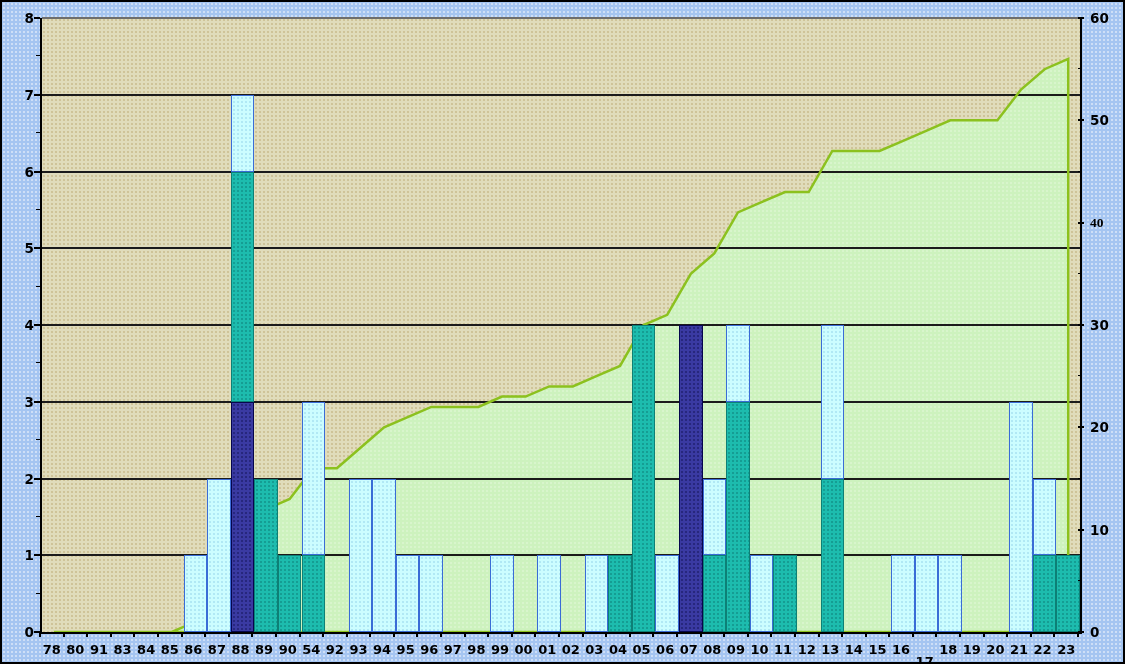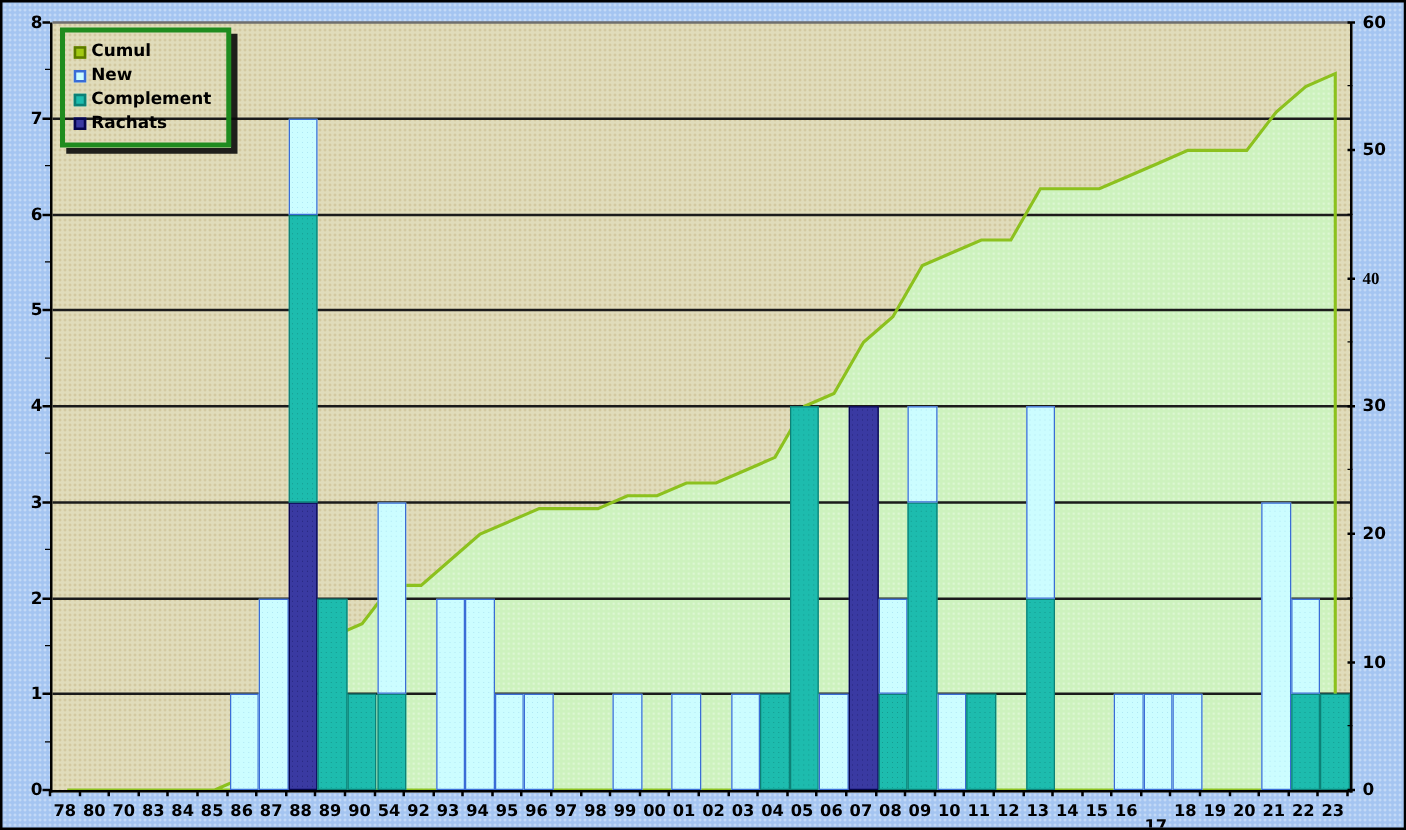--- a/index.html
+++ b/index.html
@@ -115,21 +115,21 @@
       <div class="ylab right" style="left: 1088px; top: 519.667px;">10</div>
       <div class="ylab right" style="left: 1088px; top: 417.333px;">20</div>
       <div class="ylab right" style="left: 1088px; top: 315px;">30</div>
       <div class="ylab right" style="left: 1088px; top: 212.667px; font-family: Liberation Serif, serif;">40</div>
       <div class="ylab right" style="left: 1088px; top: 110.333px;">50</div>
       <div class="ylab right" style="left: 1088px; top: 8px;">60</div>
     </div>
   <div id="xaxis">
       <div class="xlab" style="left: 38px; width: 23.59px; top: 640px;">78</div>
       <div class="xlab" style="left: 61.59px; width: 23.59px; top: 640px;">80</div>
-      <div class="xlab" style="left: 85.18px; width: 23.59px; top: 640px;">70</div>
+      <div class="xlab" style="left: 85.18px; width: 23.59px; top: 640px;">91</div>
       <div class="xlab" style="left: 108.77px; width: 23.59px; top: 640px;">83</div>
       <div class="xlab" style="left: 132.36px; width: 23.59px; top: 640px;">84</div>
       <div class="xlab" style="left: 155.95px; width: 23.59px; top: 640px;">85</div>
       <div class="xlab" style="left: 179.55px; width: 23.59px; top: 640px;">86</div>
       <div class="xlab" style="left: 203.14px; width: 23.59px; top: 640px;">87</div>
       <div class="xlab" style="left: 226.73px; width: 23.59px; top: 640px;">88</div>
       <div class="xlab" style="left: 250.32px; width: 23.59px; top: 640px;">89</div>
       <div class="xlab" style="left: 273.91px; width: 23.59px; top: 640px;">90</div>
       <div class="xlab" style="left: 297.5px; width: 23.59px; top: 640px;">54</div>
       <div class="xlab" style="left: 321.09px; width: 23.59px; top: 640px;">92</div>
@@ -157,38 +157,20 @@
       <div class="xlab" style="left: 840.09px; width: 23.59px; top: 640px;">14</div>
       <div class="xlab" style="left: 863.68px; width: 23.59px; top: 640px;">15</div>
       <div class="xlab" style="left: 887.27px; width: 23.59px; top: 640px;">16</div>
       <div class="xlab" style="left: 910.86px; width: 23.59px; top: 640px; margin-top: 12px;">17</div>
       <div class="xlab" style="left: 934.45px; width: 23.59px; top: 640px;">18</div>
       <div class="xlab" style="left: 958.05px; width: 23.59px; top: 640px;">19</div>
       <div class="xlab" style="left: 981.64px; width: 23.59px; top: 640px;">20</div>
       <div class="xlab" style="left: 1005.23px; width: 23.59px; top: 640px;">21</div>
       <div class="xlab" style="left: 1028.82px; width: 23.59px; top: 640px;">22</div>
       <div class="xlab" style="left: 1052.41px; width: 23.59px; top: 640px;">23</div>
-    </div>
-  <div id="legend">
-      <div class="legend-row">
-        <div class="legend-marker" style="background: rgb(162, 201, 19); border-color: rgb(93, 122, 0);"></div>
-        <div class="legend-label">Cumul</div>
-      </div>
-      <div class="legend-row">
-        <div class="legend-marker" style="background: rgb(204, 253, 255); border-color: rgb(58, 108, 214);"></div>
-        <div class="legend-label">New</div>
-      </div>
-      <div class="legend-row">
-        <div class="legend-marker" style="background: rgb(29, 188, 174); border-color: rgb(13, 128, 118);"></div>
-        <div class="legend-label">Complement</div>
-      </div>
-      <div class="legend-row">
-        <div class="legend-marker" style="background: rgb(58, 58, 162); border-color: rgb(6, 6, 78);"></div>
-        <div class="legend-label">Rachats</div>
-      </div>
     </div>
 <div class="tick" style="left: 32px; top: 629px; width: 6px; height: 2px;"></div>
     <div class="tick" style="left: 32px; top: 552.25px; width: 6px; height: 2px;"></div>
     <div class="tick" style="left: 32px; top: 475.5px; width: 6px; height: 2px;"></div>
     <div class="tick" style="left: 32px; top: 398.75px; width: 6px; height: 2px;"></div>
     <div class="tick" style="left: 32px; top: 322px; width: 6px; height: 2px;"></div>
     <div class="tick" style="left: 32px; top: 245.25px; width: 6px; height: 2px;"></div>
     <div class="tick" style="left: 32px; top: 168.5px; width: 6px; height: 2px;"></div>
     <div class="tick" style="left: 32px; top: 91.75px; width: 6px; height: 2px;"></div>
     <div class="tick" style="left: 32px; top: 15px; width: 6px; height: 2px;"></div>

